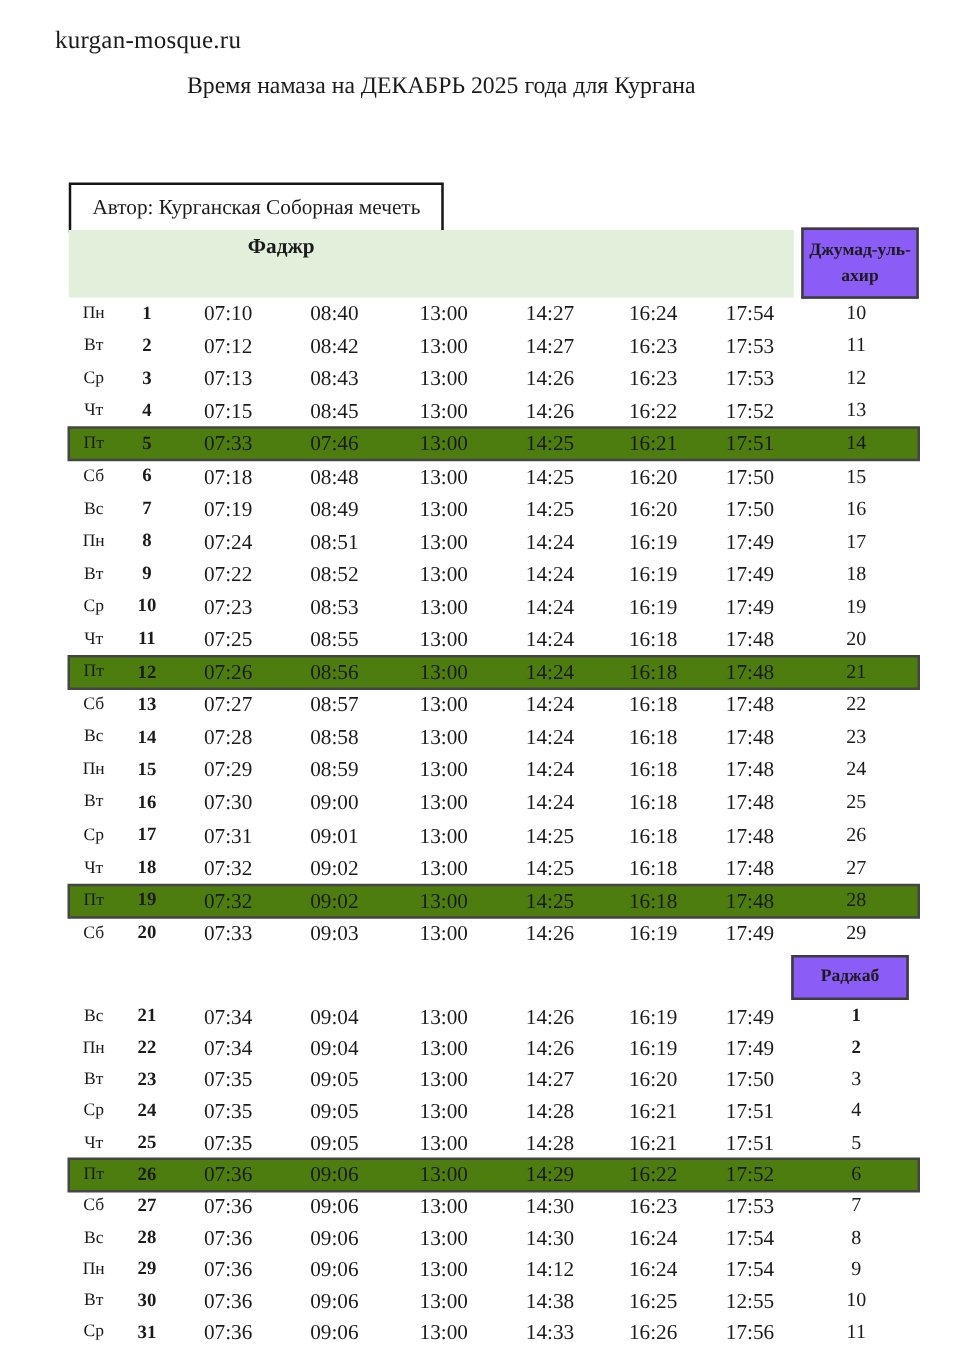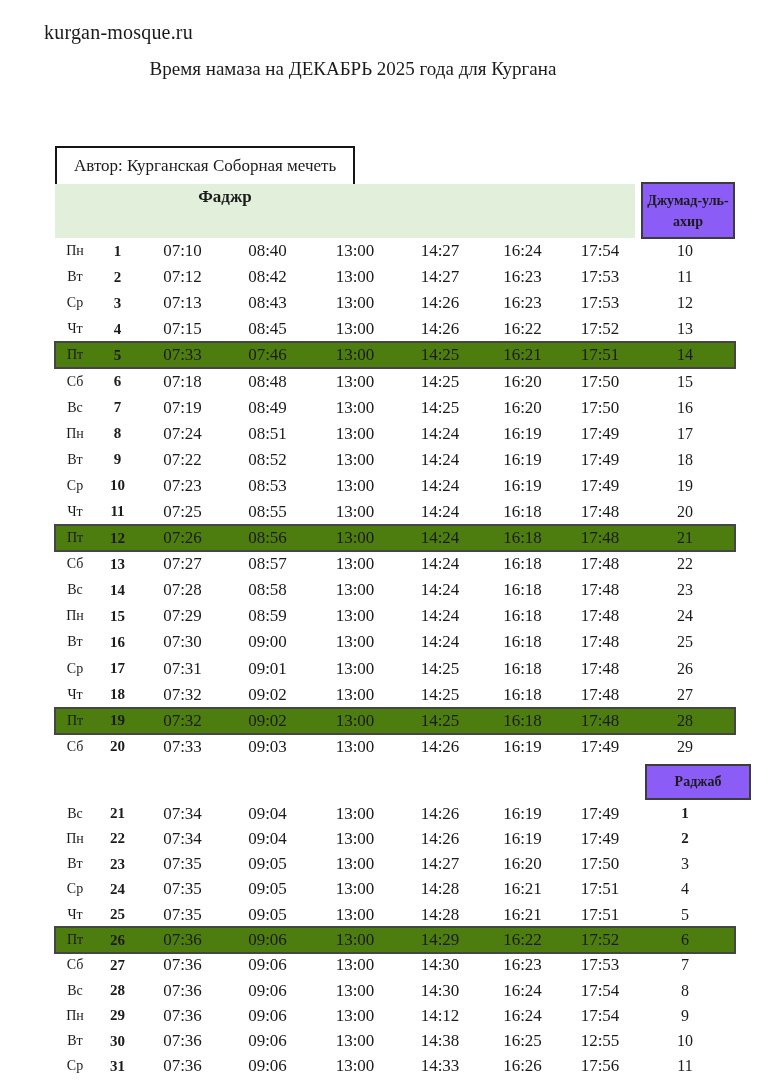--- a/index.html
+++ b/index.html
@@ -36,21 +36,21 @@
   .tbody-2 .trow { height:25.3px; }
   .trow.friday { background:#4d7c0f; outline:2px solid #454545; outline-offset:-1px; }
   .c { display:block; }
   .c-day   { font-size:14px; }
   .c-date  { font-size:15px; font-weight:bold; }
   .c-hijri { font-size:16px; }
   .c-hijri.hb { font-size:15px; font-weight:bold; }
 
   
   .gap-row { position:relative; height:41px; }
-  .rajab-box { position:absolute; left:590px; top:4px; width:106px; height:36px;
+  .rajab-box { position:absolute; left:578px; top:4px; width:94px; height:36px;
                line-height:32px; }
 </style>
 </head>
 <body>
 
 <div class="page">
 
   <div class="site-url">kurgan-mosque.ru</div>
 
   <div class="page-title">Время намаза на ДЕКАБРЬ 2025 года для Кургана</div>

